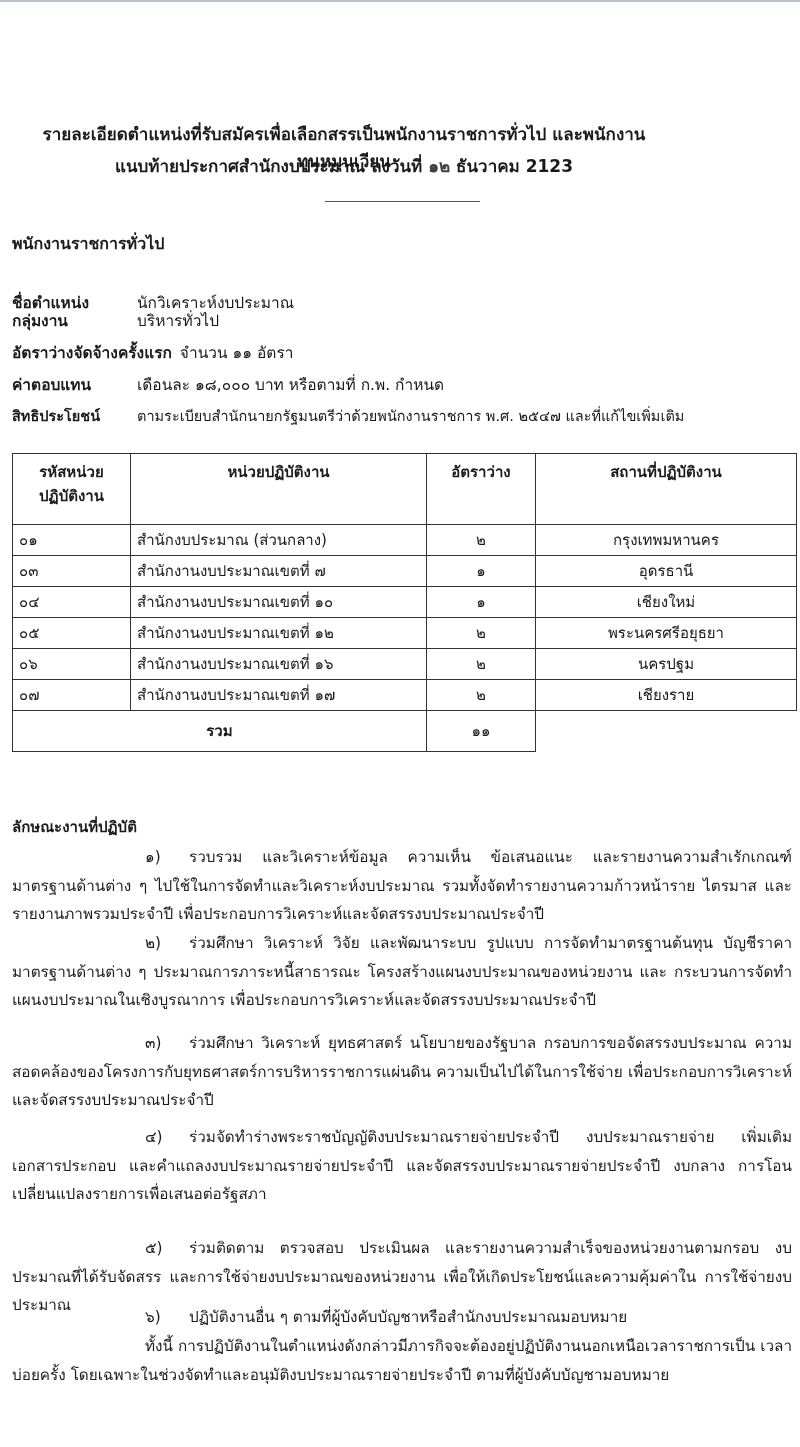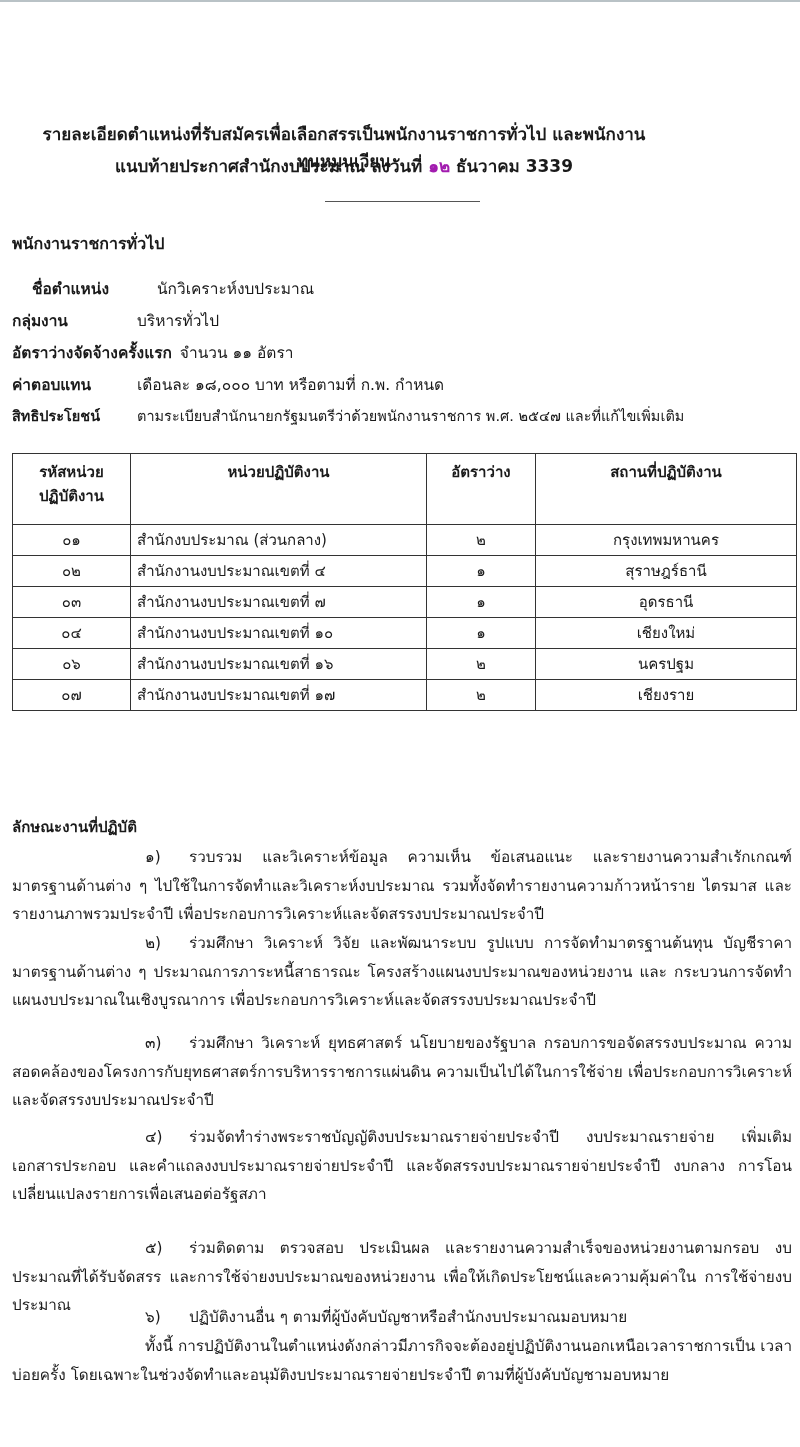--- a/index.html
+++ b/index.html
@@ -3,57 +3,57 @@
 <meta charset="utf-8">
 <style>
   html, body { margin: 0; padding: 0; }
   body {
     width: 800px; height: 1447px; background: #ffffff; color: #1a1a1a;
     font-family: "DejaVu Sans", "Liberation Sans", sans-serif;
     position: relative; overflow: hidden;
   }
   .topline { position: absolute; left: 0; top: 0; width: 800px; height: 2px; background: #8a9aa0; opacity: 0.6; }
   .title { position: absolute; left: 0; width: 688px; text-align: center; font-size: 17px; font-weight: bold; }
-  .title .blue { color: #a21caf; }
+  .title .blue { color: #404040; }
   .divider { position: absolute; left: 325px; top: 201px; width: 155px; height: 1px; background: #555; }
   .section-head { position: absolute; left: 12px; font-size: 16px; font-weight: bold; }
   .info-row { position: absolute; left: 12px; font-size: 15.5px; white-space: nowrap; }
   .info-row .lbl { font-weight: bold; display: inline-block; }
   .info-row .val { display: inline-block; }
   table.units {
     position: absolute; left: 12px; top: 453px; width: 785px;
     border-collapse: collapse; font-size: 15px; padding-left: 37px;
   }
   table.units th, table.units td { border: 1px solid #333; padding: 0 6px; }
   table.units th { font-weight: bold; height: 64px; vertical-align: top; padding-top: 6px; text-align: center; }
   table.units td { height: 30px; }
-  .c-code { width: 105px; text-align: center; }
+  .c-code { width: 105px; }
   .c-unit { width: 283px; text-align: left; }
   .c-rate { width: 96px; text-align: center; }
   .c-place { text-align: center; }
   table.units tr.total td.no-border { border: none; }
   .duty-head { position: absolute; left: 12px; top: 815px; font-size: 15px; font-weight: bold; }
   .para { position: absolute; left: 12px; width: 780px; font-size: 15.3px; line-height: 28.5px; text-align: justify; }
   .para .num { display: inline-block; width: 44px; }
   .indent { display: inline-block; width: 133px; }
   .indent2 { display: inline-block; width: 133px; }
 </style>
 </head>
 <body>
 
 <div class="topline"></div>
 
 <div class="title" style="top:120px;">รายละเอียดตำแหน่งที่รับสมัครเพื่อเลือกสรรเป็นพนักงานราชการทั่วไป  และพนักงานทุนหมุนเวียน</div>
-<div class="title" style="top:152px;"><span>แนบท้ายประกาศสำนักงบประมาณ  ลงวันที่ </span><span class="blue">๑๒</span><span>  ธันวาคม  3339</span></div>
+<div class="title" style="top:152px;"><span>แนบท้ายประกาศสำนักงบประมาณ  ลงวันที่ </span><span class="blue">๑๒</span><span>  ธันวาคม  2123</span></div>
 
 <div class="divider"></div>
 
 <div class="section-head" style="top:231px;">พนักงานราชการทั่วไป</div>
 
-<div class="info-row" style="top:276px;margin-left:20px;">
+<div class="info-row" style="top:290px;">
   <span class="lbl" style="width:125px;">ชื่อตำแหน่ง</span><span class="val">นักวิเคราะห์งบประมาณ</span>
 </div>
 <div class="info-row" style="top:308px;">
   <span class="lbl" style="width:125px;">กลุ่มงาน</span><span class="val">บริหารทั่วไป</span>
 </div>
 <div class="info-row" style="top:340px;">
   <span class="lbl" style="margin-right:8px;">อัตราว่างจัดจ้างครั้งแรก</span><span class="val">จำนวน  ๑๑  อัตรา</span>
 </div>
 <div class="info-row" style="top:372px;">
   <span class="lbl" style="width:125px;">ค่าตอบแทน</span><span class="val">เดือนละ  ๑๘,๐๐๐  บาท หรือตามที่ ก.พ. กำหนด</span>
@@ -72,48 +72,53 @@
     </tr>
   </thead>
   <tbody>
     <tr>
       <td class="c-code">๐๑</td>
       <td class="c-unit">สำนักงบประมาณ (ส่วนกลาง)</td>
       <td class="c-rate">๒</td>
       <td class="c-place">กรุงเทพมหานคร</td>
     </tr>
     <tr>
-      <td class="c-code">๐๒</td>
-      <td class="c-unit">สำนักงานงบประมาณเขตที่ ๔</td>
-      <td class="c-rate">๑</td>
-      <td class="c-place">สุราษฎร์ธานี</td>
-    </tr>
-    <tr>
       <td class="c-code">๐๓</td>
       <td class="c-unit">สำนักงานงบประมาณเขตที่ ๗</td>
       <td class="c-rate">๑</td>
       <td class="c-place">อุดรธานี</td>
     </tr>
     <tr>
       <td class="c-code">๐๔</td>
       <td class="c-unit">สำนักงานงบประมาณเขตที่ ๑๐</td>
       <td class="c-rate">๑</td>
       <td class="c-place">เชียงใหม่</td>
     </tr>
     <tr>
+      <td class="c-code">๐๕</td>
+      <td class="c-unit">สำนักงานงบประมาณเขตที่ ๑๒</td>
+      <td class="c-rate">๒</td>
+      <td class="c-place">พระนครศรีอยุธยา</td>
+    </tr>
+    <tr>
       <td class="c-code">๐๖</td>
       <td class="c-unit">สำนักงานงบประมาณเขตที่ ๑๖</td>
       <td class="c-rate">๒</td>
       <td class="c-place">นครปฐม</td>
     </tr>
     <tr>
       <td class="c-code">๐๗</td>
       <td class="c-unit">สำนักงานงบประมาณเขตที่ ๑๗</td>
       <td class="c-rate">๒</td>
       <td class="c-place">เชียงราย</td>
+    </tr>
+    <tr class="total">
+      <td colspan="2" style="text-align:center; font-weight:bold; height:40px;">รวม</td>
+      <td class="c-rate" style="height:40px;">๑๑</td>
+      <td class="no-border"></td>
     </tr>
   </tbody>
 </table>
 
 <div class="duty-head">ลักษณะงานที่ปฏิบัติ</div>
 
 <div class="para" style="top:843px;"><span class="indent"></span><span class="num">๑)</span><span>รวบรวม และวิเคราะห์ข้อมูล ความเห็น ข้อเสนอแนะ และรายงานความสำเรักเกณฑ์</span> <span>มาตรฐานด้านต่าง ๆ ไปใช้ในการจัดทำและวิเคราะห์งบประมาณ รวมทั้งจัดทำรายงานความก้าวหน้าราย ไตรมาส และรายงานภาพรวมประจำปี เพื่อประกอบการวิเคราะห์และจัดสรรงบประมาณประจำปี</span></div>
 
 <div class="para" style="top:929px;"><span class="indent"></span><span class="num">๒)</span><span>ร่วมศึกษา วิเคราะห์ วิจัย และพัฒนาระบบ รูปแบบ การจัดทำมาตรฐานต้นทุน บัญชีราคา</span> <span>มาตรฐานด้านต่าง ๆ ประมาณการภาระหนี้สาธารณะ โครงสร้างแผนงบประมาณของหน่วยงาน และ กระบวนการจัดทำแผนงบประมาณในเชิงบูรณาการ เพื่อประกอบการวิเคราะห์และจัดสรรงบประมาณประจำปี</span></div>
 

